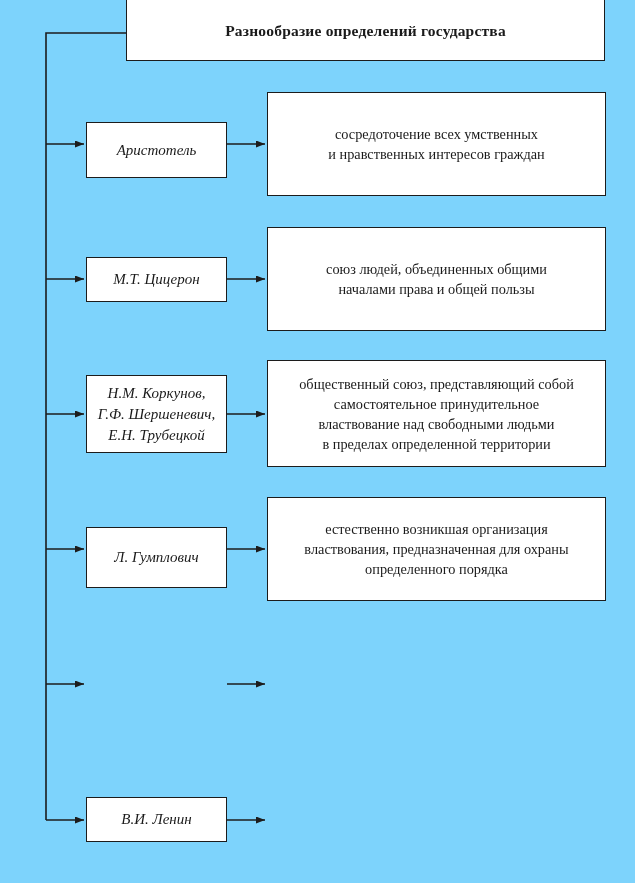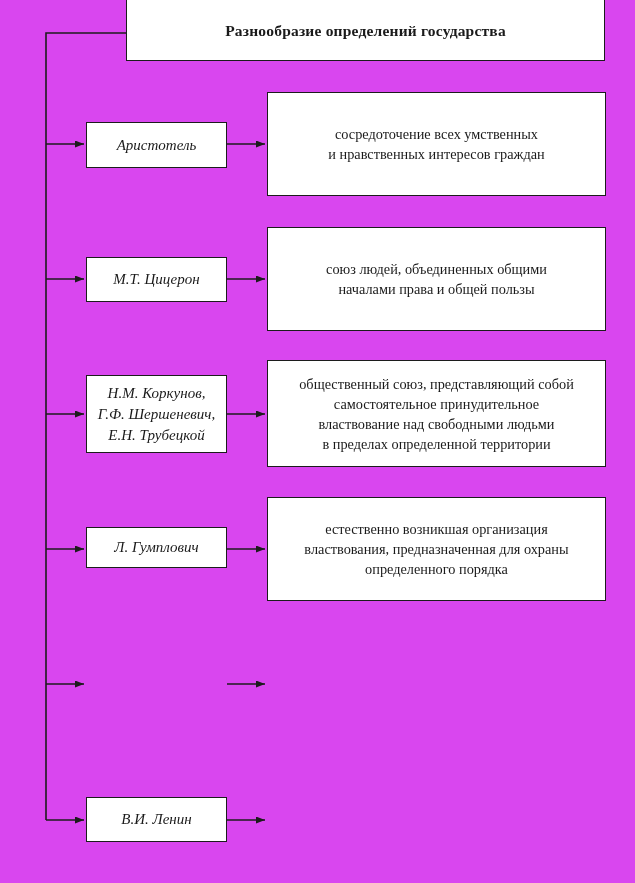--- a/index.html
+++ b/index.html
@@ -4,21 +4,21 @@
 <style>
   html, body {
     margin: 0;
     padding: 0;
     background: #ffffff;
   }
   .canvas {
     position: relative;
     width: 635px;
     height: 883px;
-    background: #d946ef;
+    background: #7dd3fc;
     overflow: hidden;
     font-family: "Liberation Serif", "DejaVu Serif", serif;
     color: #1a1a1a;
   }
   .lines {
     position: absolute;
     left: 0;
     top: 0;
     width: 635px;
     height: 883px;
@@ -88,21 +88,21 @@
     <path d="M227,414 H265" fill="none" stroke="#1c1c1c" stroke-width="1.6" marker-end="url(#ah)"></path>
     <path d="M227,549 H265" fill="none" stroke="#1c1c1c" stroke-width="1.6" marker-end="url(#ah)"></path>
     <path d="M227,684 H265" fill="none" stroke="#1c1c1c" stroke-width="1.6" marker-end="url(#ah)"></path>
     <path d="M227,820 H265" fill="none" stroke="#1c1c1c" stroke-width="1.6" marker-end="url(#ah)"></path>
   </svg>
 
   <div class="box title-box">
     <span class="inner">Разнообразие определений государства</span>
   </div>
 
-  <div class="box author-box" style="top:122px;height:46px">
+  <div class="box author-box" style="top:122px;height:56px">
     <span>Аристотель</span>
   </div>
   <div class="box def-box" style="top:92px;height:104px">
     <span>сосредоточение всех умственных
 и нравственных интересов граждан</span>
   </div>
 
   <div class="box author-box" style="top:257px;height:45px">
     <span>М.Т. Цицерон</span>
   </div>
@@ -116,21 +116,21 @@
 самостоятельное принудительное
 властвование над свободными людьми
 в пределах определенной территории</span>
   </div>
   <div class="box author-box" style="top:375px;height:78px">
     <span>Н.М. Коркунов,
 Г.Ф. Шершеневич,
 Е.Н. Трубецкой</span>
   </div>
 
-  <div class="box author-box" style="top:527px;height:41px">
+  <div class="box author-box" style="top:527px;height:61px">
     <span>Л. Гумплович</span>
   </div>
   <div class="box def-box" style="top:497px;height:104px">
     <span>естественно возникшая организация
 властвования, предназначенная для охраны
 определенного порядка</span>
   </div>
 
 
   <div class="box author-box" style="top:797px;height:45px">

